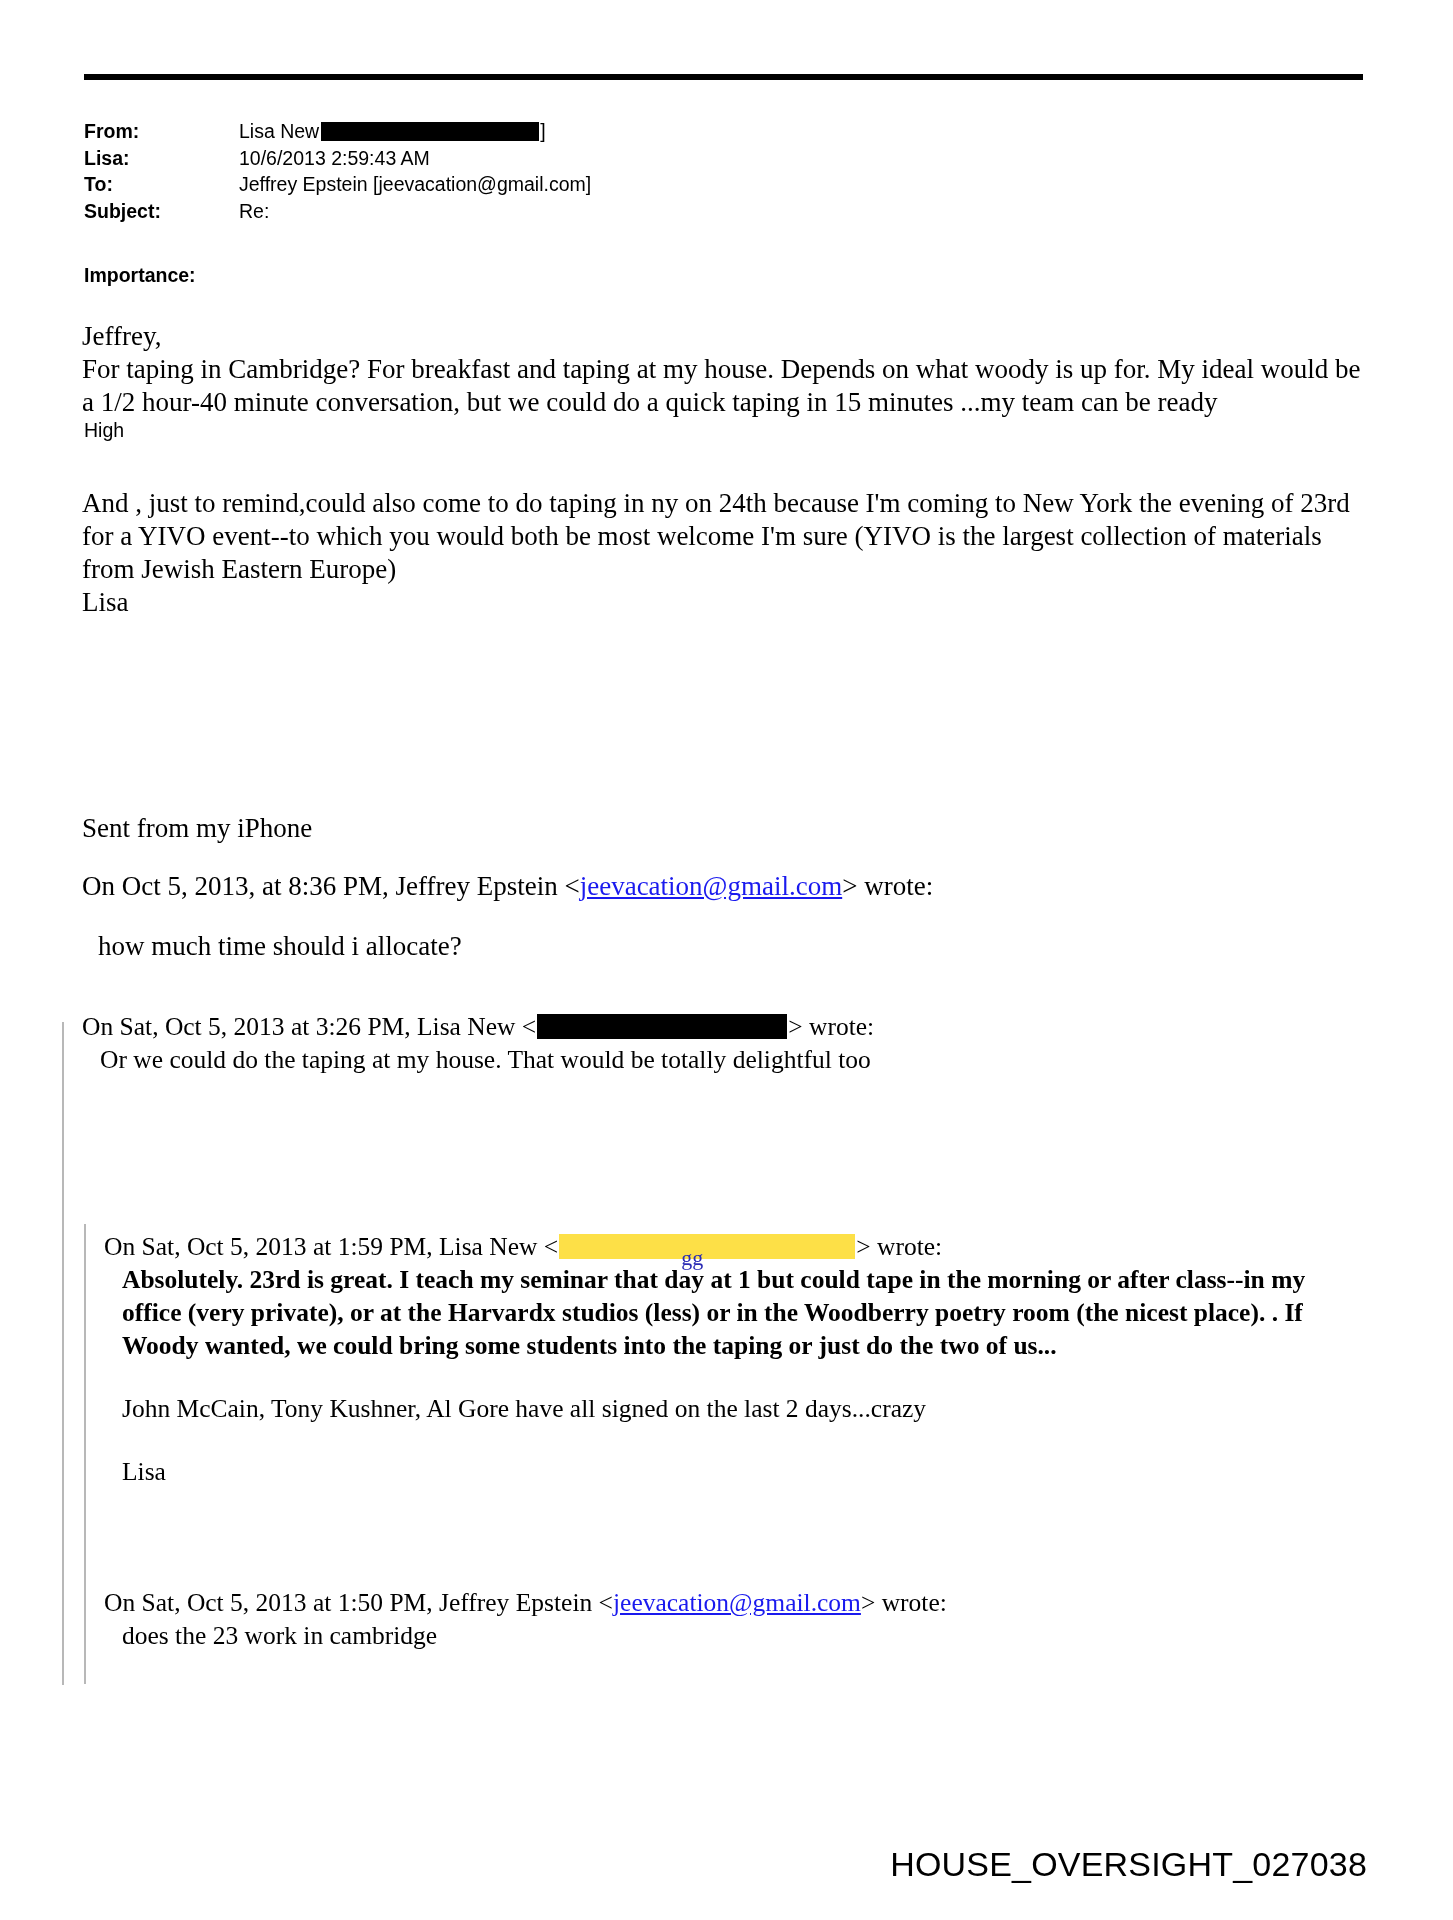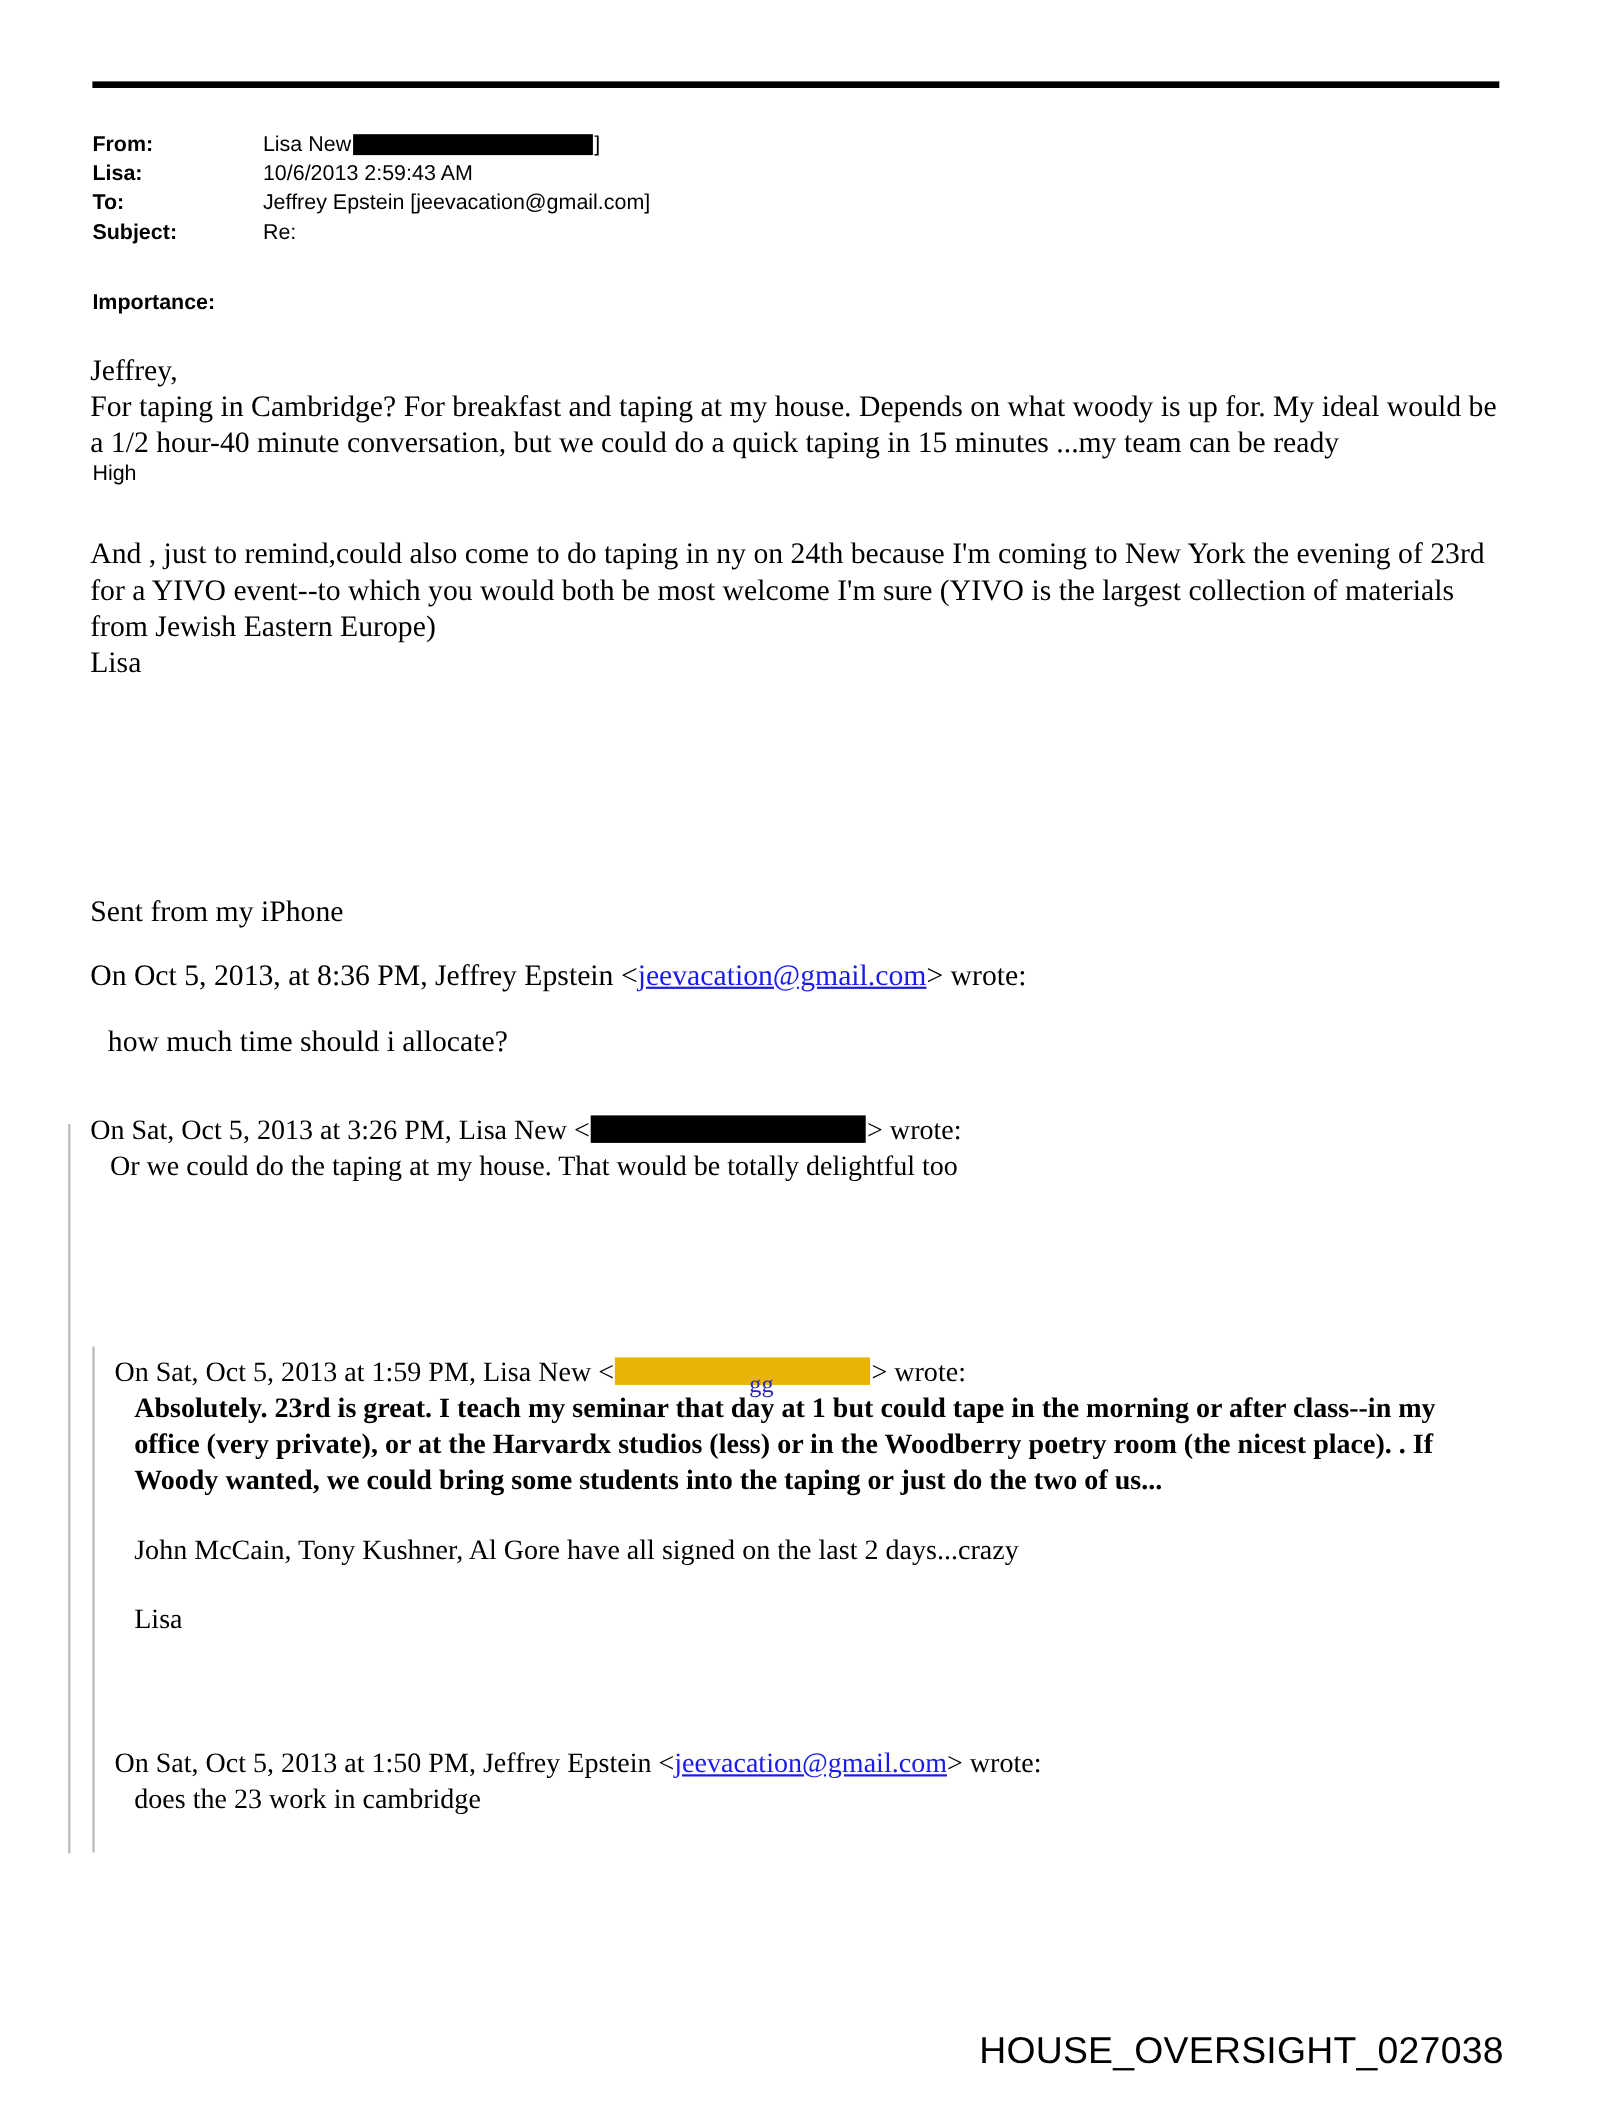--- a/index.html
+++ b/index.html
@@ -135,23 +135,23 @@
     align-items: center;
     white-space: pre;
   }
   .r-mid {
     width: 250px;
     height: 25px;
     background: #000;
     margin: 0 1px;
   }
   .r-mid2 {
-    width: 232px;
+    width: 296px;
     height: 25px;
-    background: #eab308;
+    background: #fde047;
     margin: 0 1px;
     position: relative;
   }
   .g-peek {
     position: absolute;
     left: 122px;
     bottom: -4px;
     color: #2b2bb5;
     font-size: 22px;
     line-height: 10px;

